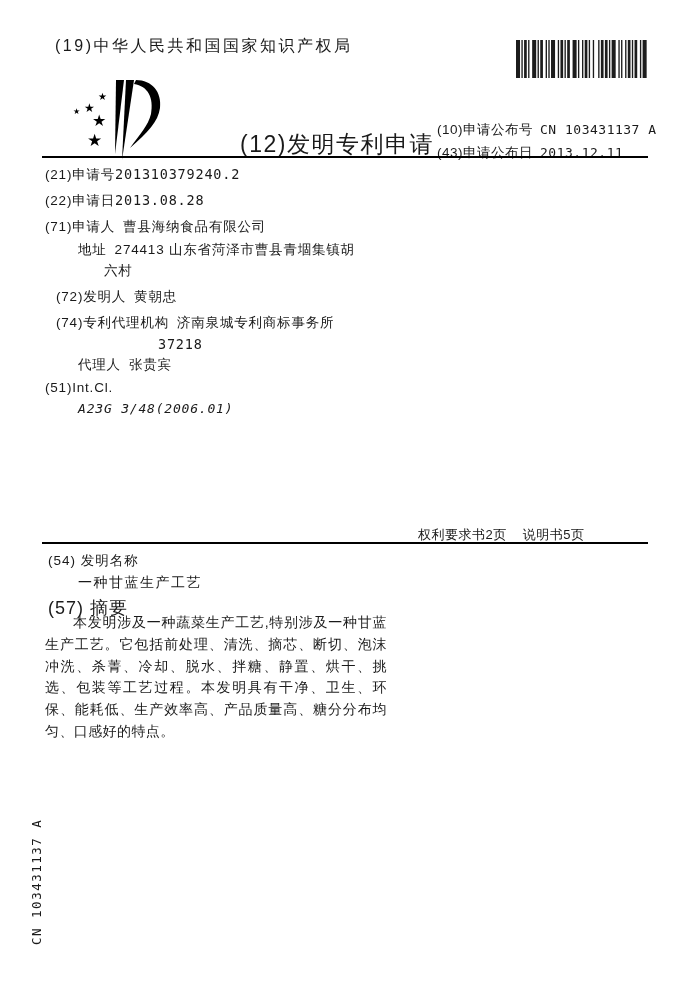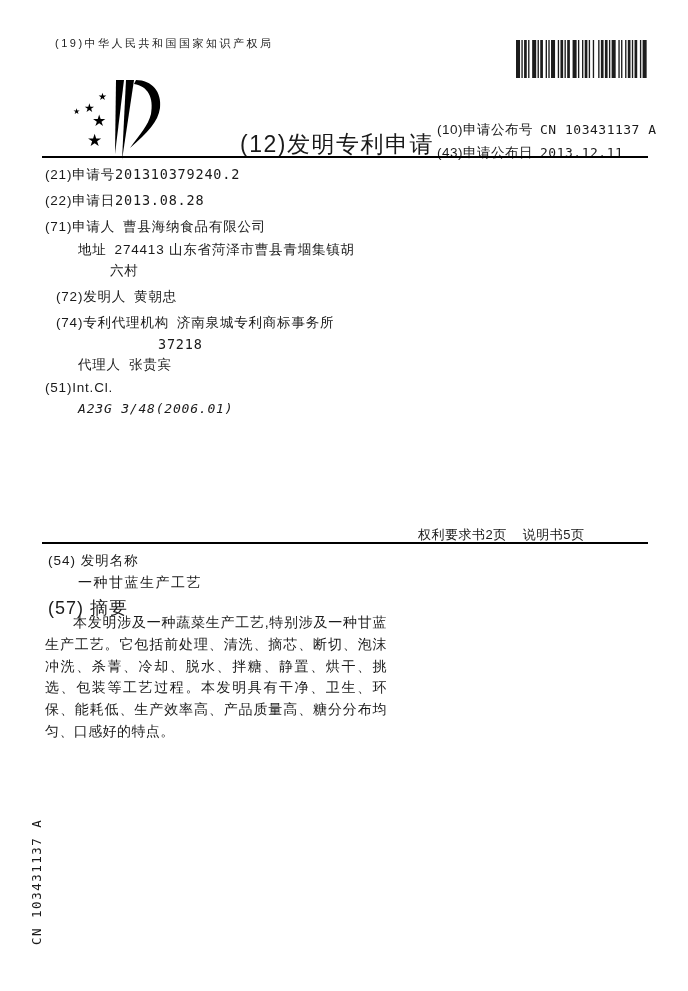--- a/index.html
+++ b/index.html
@@ -7,40 +7,40 @@
   body {
     width: 688px; height: 991px;
     position: relative;
     font-family: "Liberation Sans", sans-serif;
     color: #1a1a1a;
     overflow: hidden;
   }
   .abs { position: absolute; white-space: nowrap; }
   .mono { font-family: "DejaVu Sans Mono", monospace; }
 
-  .office-line { left: 55px; top: 36px; font-size: 11px; letter-spacing: 2.5px; font-weight: 500; text-align: right; }
+  .office-line { left: 55px; top: 36px; font-size: 16px; letter-spacing: 2.5px; font-weight: 500; text-align: right; }
   .doc-type { left: 240px; top: 83px; font-size: 23px; letter-spacing: 1.5px; font-weight: 500; margin-top: 46px; }
 
   .pub-row { font-size: 13.5px; letter-spacing: 0.5px; }
   .pub-number-row { left: 437px; top: 121px; }
   .pub-date-row { left: 437px; top: 144px; }
   .pub-row .val { margin-left: 7px; font-size: 13px; }
 
   .rule { position: absolute; left: 42px; width: 606px; height: 2px; background: #000; }
   .rule-header { top: 156px; }
   .rule-mid { top: 542px; }
 
   .biblio-row { font-size: 13.5px; letter-spacing: 0.8px; }
   .biblio-row .val { }
   .biblio-row .val-cjk { margin-left: 8px; }
   .r-appnum { left: 45px; top: 166px; }
   .r-appdate { left: 45px; top: 192px; }
   .r-applicant { left: 45px; top: 218px; }
   .r-addr1 { left: 78px; top: 241px; }
-  .r-addr2 { left: 110px; top: 262px; }
+  .r-addr2 { left: 104px; top: 262px; }
   .r-inventor { left: 56px; top: 288px; }
   .r-agency { left: 56px; top: 314px; }
   .r-agencycode { left: 158px; top: 336px; }
   .r-agent { left: 78px; top: 356px; text-align: right; }
   .r-intcl { left: 45px; top: 380px; }
   .r-intclval { left: 78px; top: 401px; font-style: italic; font-size: 13px; }
 
   .pages-info { left: 418px; top: 526px; font-size: 13px; letter-spacing: 0.5px; text-align: right; }
   .pages-info span { margin-right: 16px; }
 

